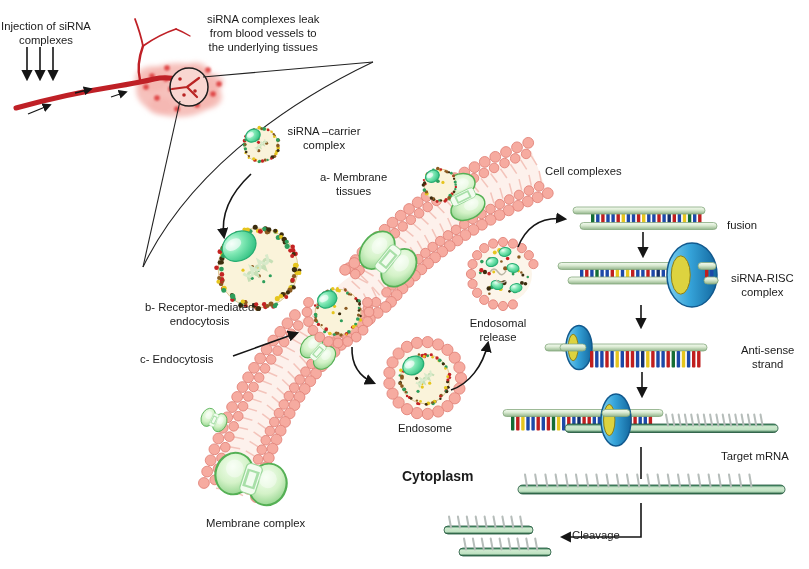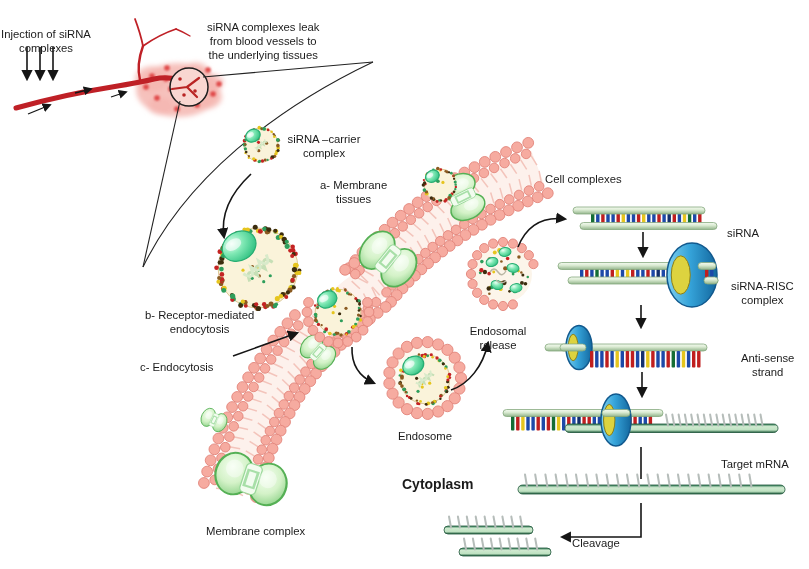--- a/index.html
+++ b/index.html
@@ -1,19 +1,19 @@
 <!DOCTYPE html>
 <html><head>
 <meta charset="utf-8">
 <style>
   html,body{margin:0;padding:0;background:#fff;}
   #stage{position:relative;width:809px;height:569px;background:#fff;overflow:hidden;
          font-family:"Liberation Sans",sans-serif;}
   #art{position:absolute;left:0;top:0;width:809px;height:569px;}
-  .labels{position:absolute;left:0;top:16px;width:809px;height:412px;pointer-events:none;}
+  .labels{position:absolute;left:0;top:8px;width:809px;height:412px;pointer-events:none;}
   .lbl{position:absolute;font:11.3px/1.24 "Liberation Sans",sans-serif;color:#1b1b1b;
        white-space:pre-line;text-align:center;}
   .lbl.center{transform:translateX(-50%);text-align:center;}
   .lbl.bold{font-weight:bold;font-size:14px;}
 </style>
 </head>
 <body>
 
 <div id="stage">
 
@@ -1086,21 +1086,21 @@
 tissues</div>
     <div class="lbl" style="left:545px;top:156px">Cell complexes</div>
     <div class="lbl" style="left:145px;top:292px">b- Receptor-mediated
 endocytosis</div>
     <div class="lbl" style="left:140px;top:344px">c- Endocytosis</div>
     <div class="lbl center" style="left:498px;top:308px">Endosomal
 release</div>
     <div class="lbl" style="left:398px;top:413px">Endosome</div>
     <div class="lbl bold" style="left:402px;top:460px">Cytoplasm</div>
     <div class="lbl" style="left:206px;top:508px">Membrane complex</div>
-    <div class="lbl" style="left:727px;top:210px">siRNA</div>
+    <div class="lbl" style="left:727px;top:210px">fusion</div>
     <div class="lbl" style="left:731px;top:263px">siRNA-RISC
 complex</div>
     <div class="lbl" style="left:741px;top:335px">Anti-sense
 strand</div>
     <div class="lbl" style="left:721px;top:441px">Target mRNA</div>
     <div class="lbl" style="left:572px;top:520px">Cleavage</div>
   </div>
 </div>
 
 </body></html>

